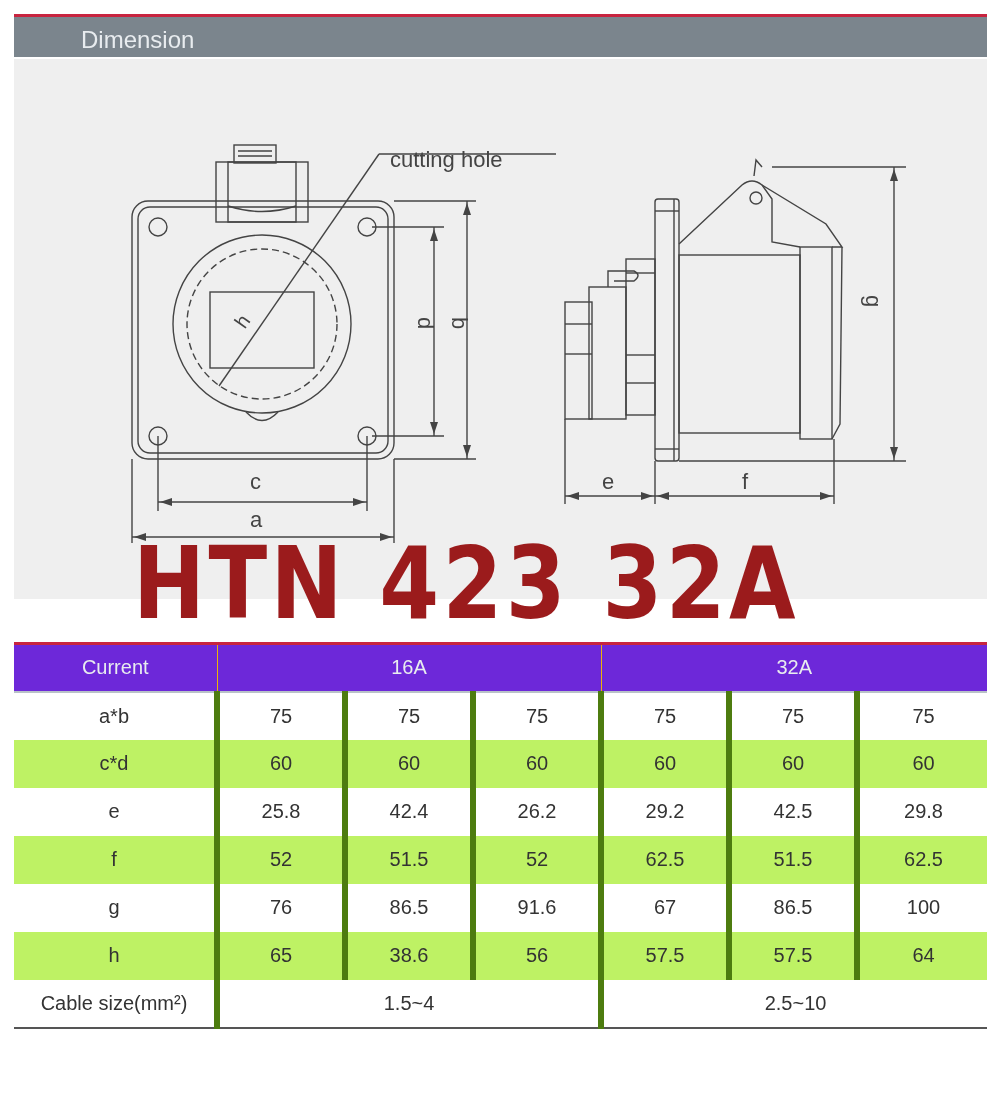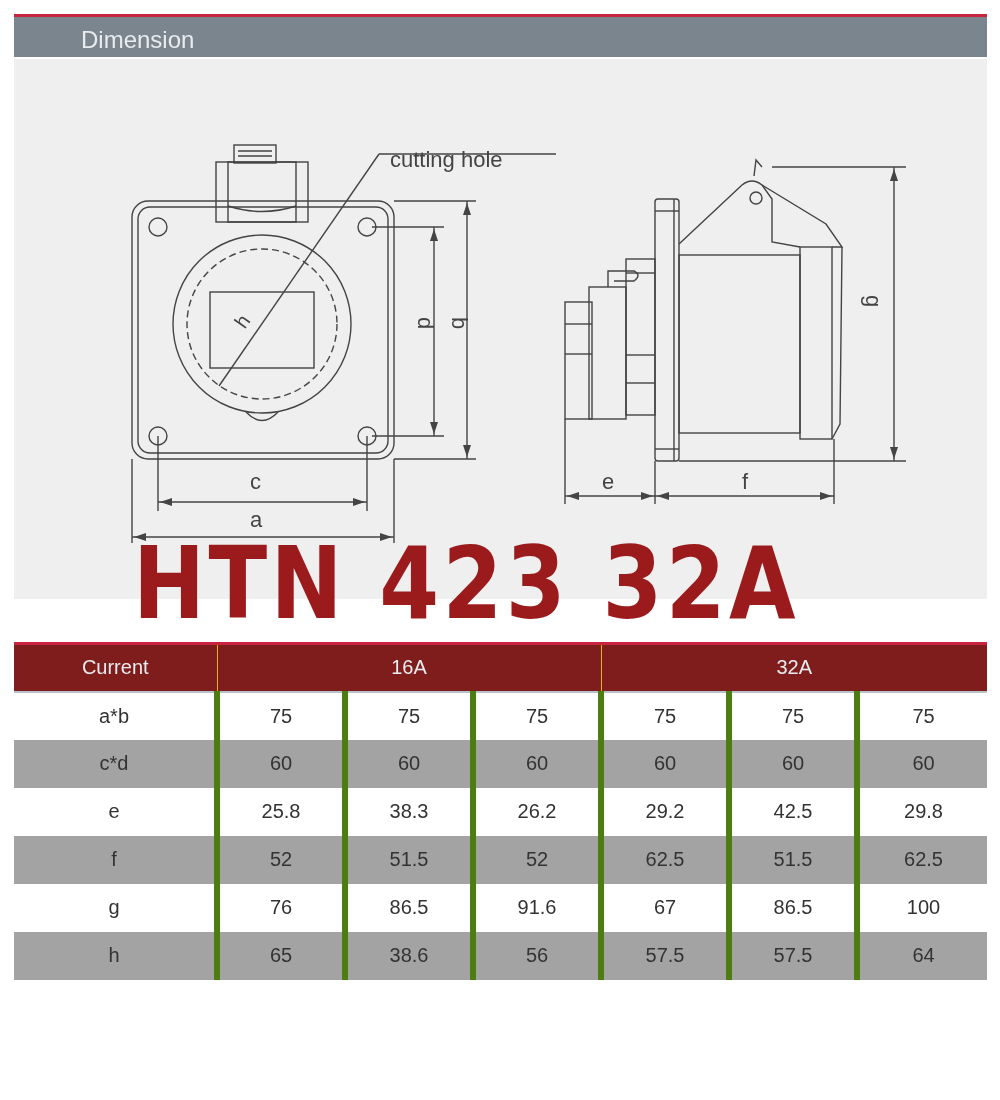--- a/index.html
+++ b/index.html
@@ -29,24 +29,24 @@
 
   .spec-table {
     position: absolute; left: 14px; top: 642px; width: 973px;
     border-collapse: collapse; table-layout: fixed;
     border-top: 3px solid #c8243f;
   }
   .spec-table td {
     text-align: center; font-size: 20px; color: #333;
     height: 48px; padding: 0; box-sizing: border-box;
   }
-  .spec-table tr.hdr td { background: #7f1d1d; color: #e8ecef; margin-left: 46px; }
+  .spec-table tr.hdr td { background: #6d28d9; color: #e8ecef; margin-left: 46px; }
   .spec-table tr.hdr1 td { border-bottom: 2px solid #b9c2c8; }
   .spec-table tr.hdr td + td { border-left: 1px solid #eab308; }
-  .spec-table tr.alt td { background: #a3a3a3; }
+  .spec-table tr.alt td { background: #bef264; }
   .spec-table td.vl { border-left: 6px solid #4d7c0f; }
   .spec-table tr.last td { border-bottom: 2px solid #555; height: 48px; }
 </style>
 </head>
 <body>
 
 <div class="section-header">
   <span>Dimension</span>
 </div>
 
@@ -190,21 +190,21 @@
     <td class="vl">60</td>
     <td class="vl">60</td>
     <td class="vl">60</td>
     <td class="vl">60</td>
     <td class="vl">60</td>
     <td class="vl">60</td>
   </tr>
   <tr>
     <td>e</td>
     <td class="vl">25.8</td>
-    <td class="vl">38.3</td>
+    <td class="vl">42.4</td>
     <td class="vl">26.2</td>
     <td class="vl">29.2</td>
     <td class="vl">42.5</td>
     <td class="vl">29.8</td>
   </tr>
   <tr class="alt">
     <td>f</td>
     <td class="vl">52</td>
     <td class="vl">51.5</td>
     <td class="vl">52</td>
@@ -223,14 +223,19 @@
   </tr>
   <tr class="alt">
     <td>h</td>
     <td class="vl">65</td>
     <td class="vl">38.6</td>
     <td class="vl">56</td>
     <td class="vl">57.5</td>
     <td class="vl">57.5</td>
     <td class="vl">64</td>
   </tr>
+  <tr class="last">
+    <td>Cable size(mm²)</td>
+    <td class="vl" colspan="3">1.5~4</td>
+    <td class="vl" colspan="3">2.5~10</td>
+  </tr>
 </tbody>
   </table>
 
 </body></html>

